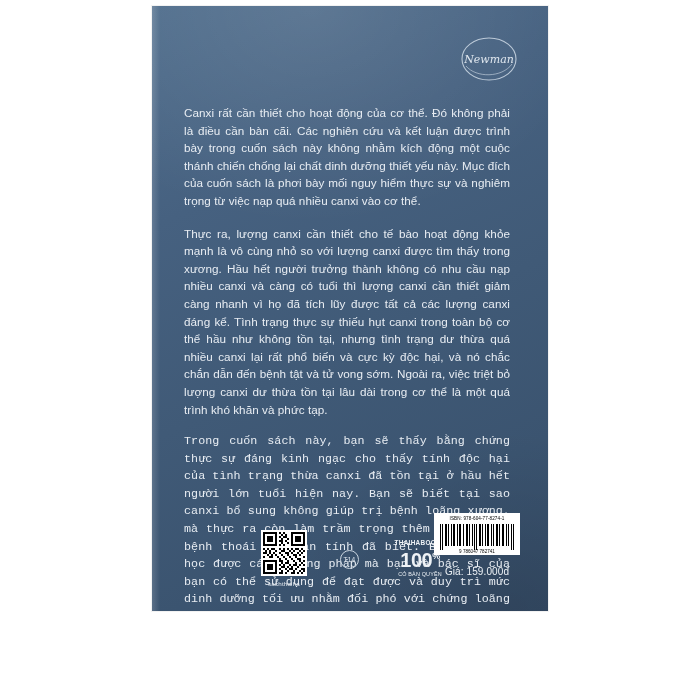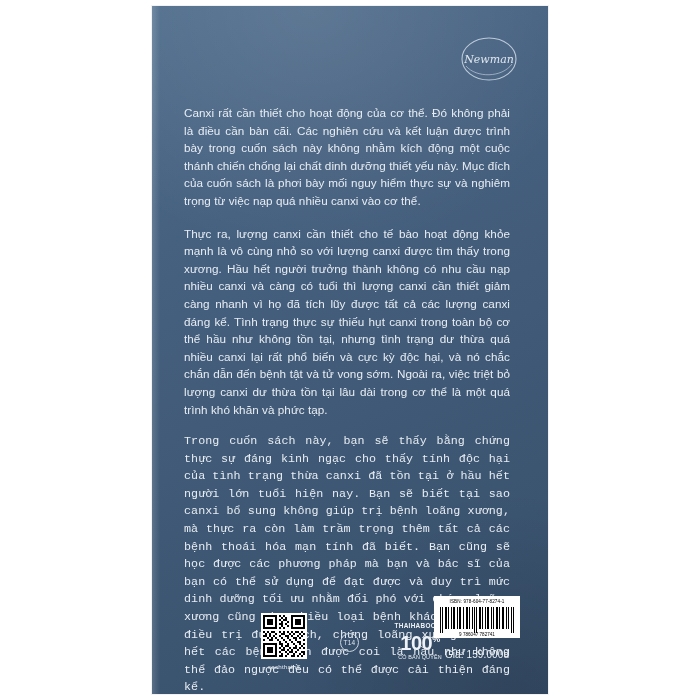--- a/index.html
+++ b/index.html
@@ -17,21 +17,21 @@
     position: relative;
     width: 700px;
     height: 700px;
     background: #ffffff;
   }
   .cover {
     position: absolute;
     left: 152px;
     top: 6px;
     width: 396px;
-    height: 688px;
+    height: 605px;
     background: linear-gradient(155deg, #4f6d8c 0%, #466180 28%, #405a77 55%, #3b5470 78%, #364d68 100%);
     box-shadow: 0 0 0 1px rgba(0,0,0,0.05);
     overflow: hidden;
   }
   
   .cover::before {
     content: "";
     position: absolute;
     left: 0; top: 0; right: 0; bottom: 0;
     background:

